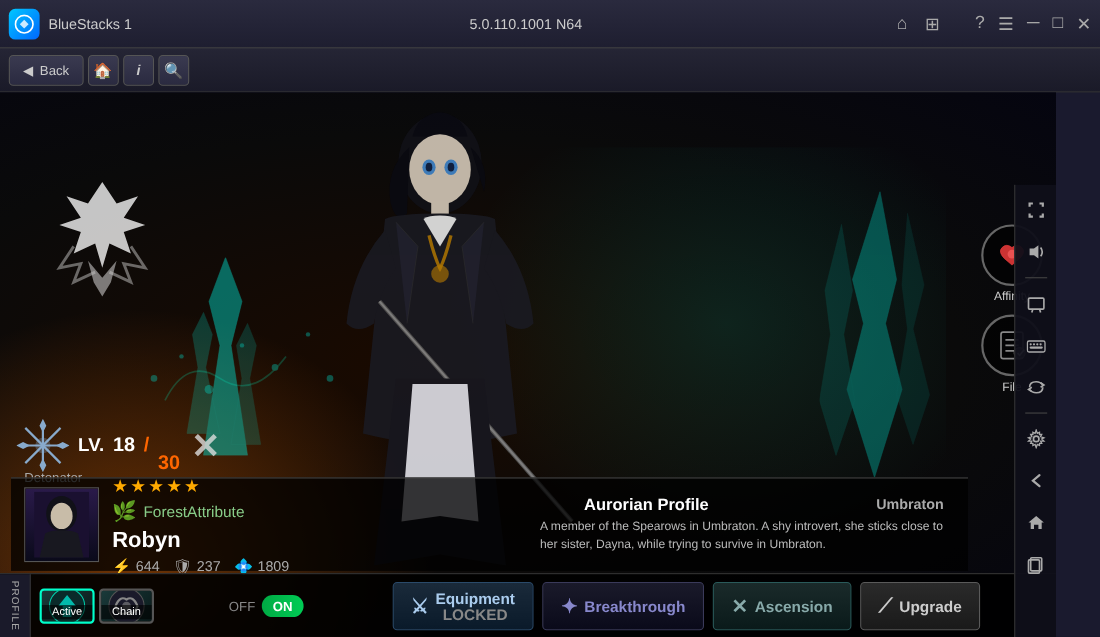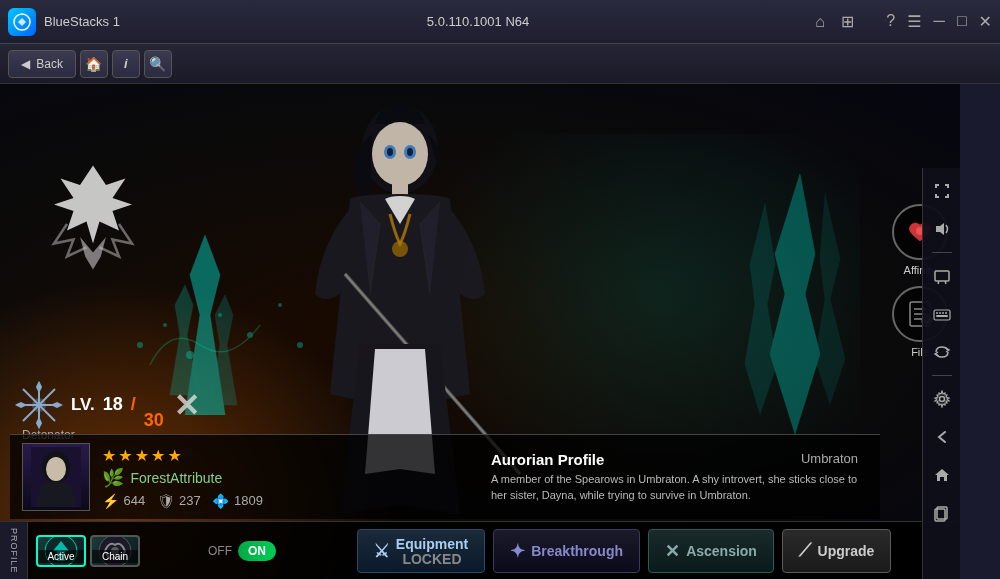--- a/index.html
+++ b/index.html
@@ -558,40 +558,41 @@
         <span class="star">★</span>
         <span class="star">★</span>
         <span class="star">★</span>
         <span class="star">★</span>
         <span class="star">★</span>
       </div>
       <div class="char-attribute">
         <span class="attr-icon">🌿</span>
         <span>ForestAttribute</span>
       </div>
+      <div class="char-name">Robyn</div>
       <div class="char-stats">
         <div class="stat-item">
           <span class="stat-icon">⚡</span>
           <span>644</span>
         </div>
         <div class="stat-item">
           <span class="stat-icon">🛡</span>
           <span>237</span>
         </div>
         <div class="stat-item">
           <span class="stat-icon">💠</span>
           <span>1809</span>
         </div>
       </div>
     </div>
 
     <div style="flex:1; padding: 4px 10px; position:relative;">
-      <div style="display:flex; justify-content:space-between; align-items:flex-start; margin-bottom:4px;">
+      <div style="display:flex; justify-content:space-between; align-items:flex-start; margin-bottom:4px;margin-left:40px;">
         <span style="font-size:15px; font-weight:bold; color:white;">Aurorian Profile</span>
-        <span style="font-size:13px; color:#aaa; font-weight:normal;">Umbraton</span>
+        <span style="font-size:13px; color:#aaa; font-weight:bold;">Umbraton</span>
       </div>
       <p style="font-size:11px; color:#bbb; line-height:1.45;">A member of the Spearows in Umbraton. A shy introvert, she sticks close to her sister, Dayna, while trying to survive in Umbraton.</p>
     </div>
   </div>
 
   <div class="action-bar">
 
     <div class="left-tab">
       <span style="writing-mode:vertical-rl; font-size:9px; color:#aaa; letter-spacing:1px;">PROFILE</span>
     </div>

